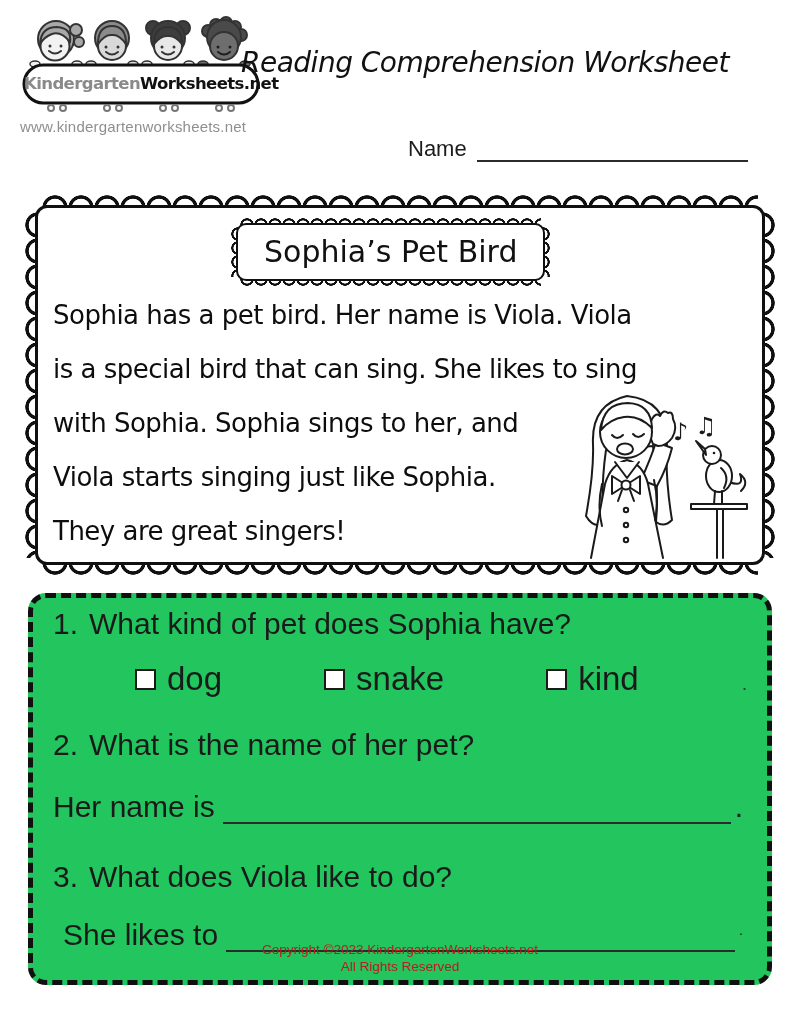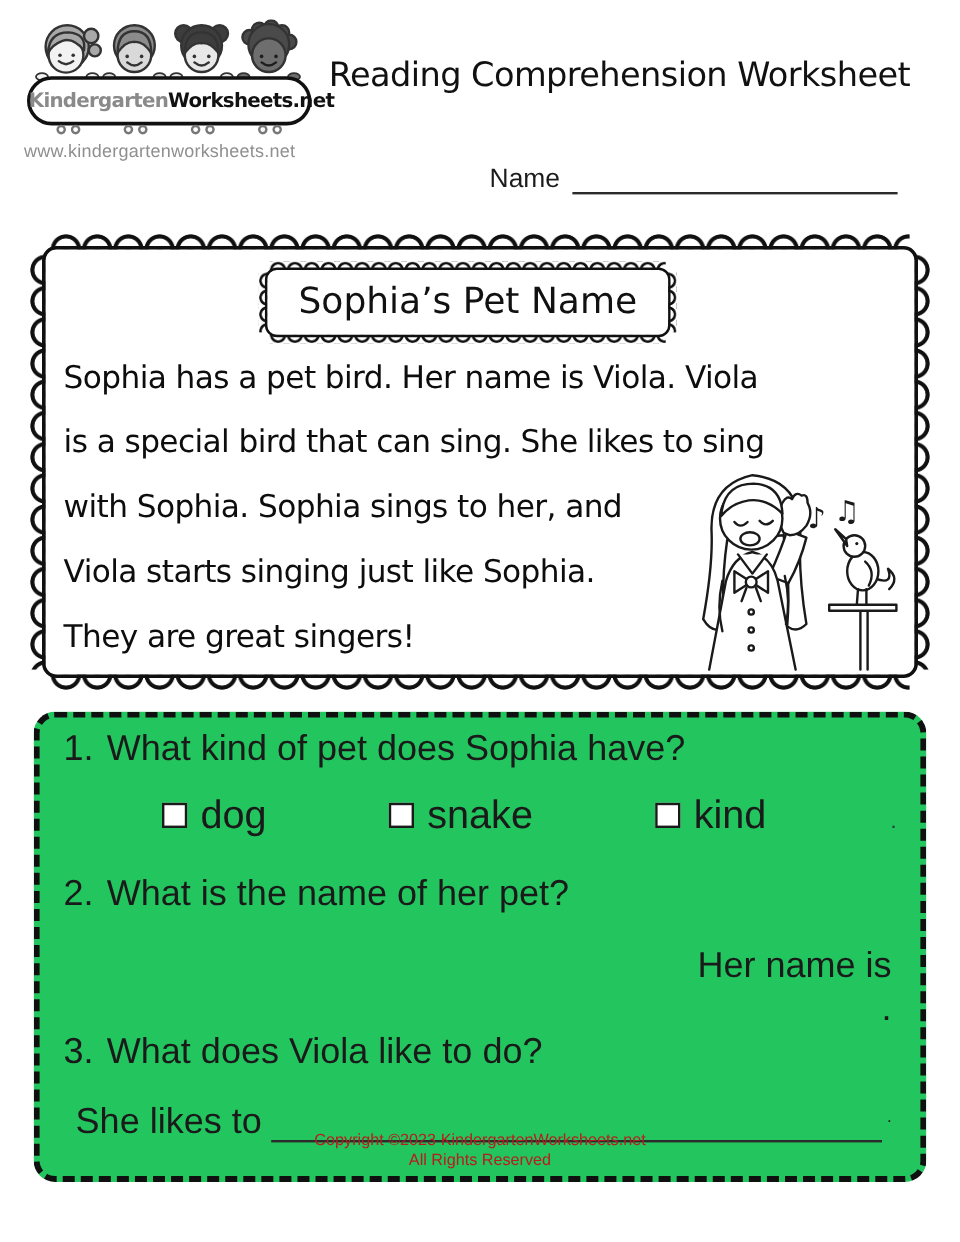--- a/index.html
+++ b/index.html
@@ -18,21 +18,21 @@
   .logo-text {
     position:absolute; left:4px; top:54px; width:234px; height:28px;
     font-weight:bold; font-size:16.5px; letter-spacing:-0.6px;
     line-height:28px; white-space:nowrap;
   }
   .logo-text .lt-gray { color:#8a8a8a; }
   .logo-text .lt-black { color:#111; }
   .logo-url { margin-top:2px; font-size:15px; color:#8f8f8f; letter-spacing:0.2px; }
 
   
-  .page-title { position:absolute; left:274px; top:46px; font-size:28px; font-weight:normal; white-space:nowrap; letter-spacing:-0.5px; }
+  .page-title { position:absolute; left:241px; top:46px; font-size:28px; font-weight:normal; white-space:nowrap; letter-spacing:-0.5px;font-style:italic; }
   .name-row { position:absolute; left:408px; top:128px; width:340px; display:flex; align-items:flex-end; }
   .name-label { font-size:22px; color:#1c1c1c; }
   .name-blank { flex:1; margin-left:10px; border-bottom:2px solid #2b2b2b; height:34px; }
 
   
   .story-frame {
     position:absolute; left:35px; top:205px; width:730px; height:360px;
     border:3px solid #101010; border-radius:12px; background:#fff;
   }
   .sc { position:absolute; pointer-events:none; }
@@ -82,21 +82,21 @@
   }
   .q-text { position:absolute; left:20px; font-size:30px; white-space:nowrap; }
   .q-num { margin-right:11px; }
   .q1 { top:9px; } .q2 { top:130px; } .q3 { top:262px; }
   .opts { position:absolute; top:62px; left:0; right:0; display:flex; align-items:center; padding-left:102px; column-gap:102px; }
   .opt { display:flex; align-items:center; }
   .cbx { width:21px; height:21px; border:2px solid #1a1a1a; background:#fff; margin-right:11px; flex:none; }
   .opt-label { font-size:33px; font-weight:300; }
   .mark-q1 { position:absolute; right:20px; top:76px; font-size:18px; color:#333; }
   .fill-row { position:absolute; display:flex; align-items:flex-end; font-size:30px; }
-  .fill-q2 { top:190px; left:20px; right:24px;flex-direction:column; }
+  .fill-q2 { top:190px; left:20px; right:24px; }
   .fill-q3 { top:318px; left:30px; right:24px; }
   .blank { flex:1; margin-left:8px; border-bottom:2.5px solid #2b2b2b; height:36px; }
   .suffix { margin-left:4px; }
   .suffix.small { font-size:14px; align-self:flex-start; margin-top:6px; }
 
   
   .footer { position:absolute; left:0; right:0; top:941px; text-align:center; font-size:13.5px; line-height:17px; color:#b91c1c; }
 </style>
 </head>
 <body>
@@ -182,21 +182,21 @@
     <div class="sc t"></div>
     <div class="sc b"></div>
     <div class="sc l"></div>
     <div class="sc r"></div>
 
     <div class="story-title hand">
       <div class="scs t"></div>
       <div class="scs b"></div>
       <div class="scs l"></div>
       <div class="scs r"></div>
-      <span>Sophia’s Pet Name</span>
+      <span>Sophia’s Pet Bird</span>
     </div>
 
     <div class="story-text hand">
       <div class="story-line">Sophia has a pet bird. Her name is Viola. Viola</div>
       <div class="story-line">is a special bird that can sing. She likes to sing</div>
       <div class="story-line short">with Sophia. Sophia sings to her, and</div>
       <div class="story-line short">Viola starts singing just like Sophia.</div>
       <div class="story-line short">They are great singers!</div>
     </div>
 

